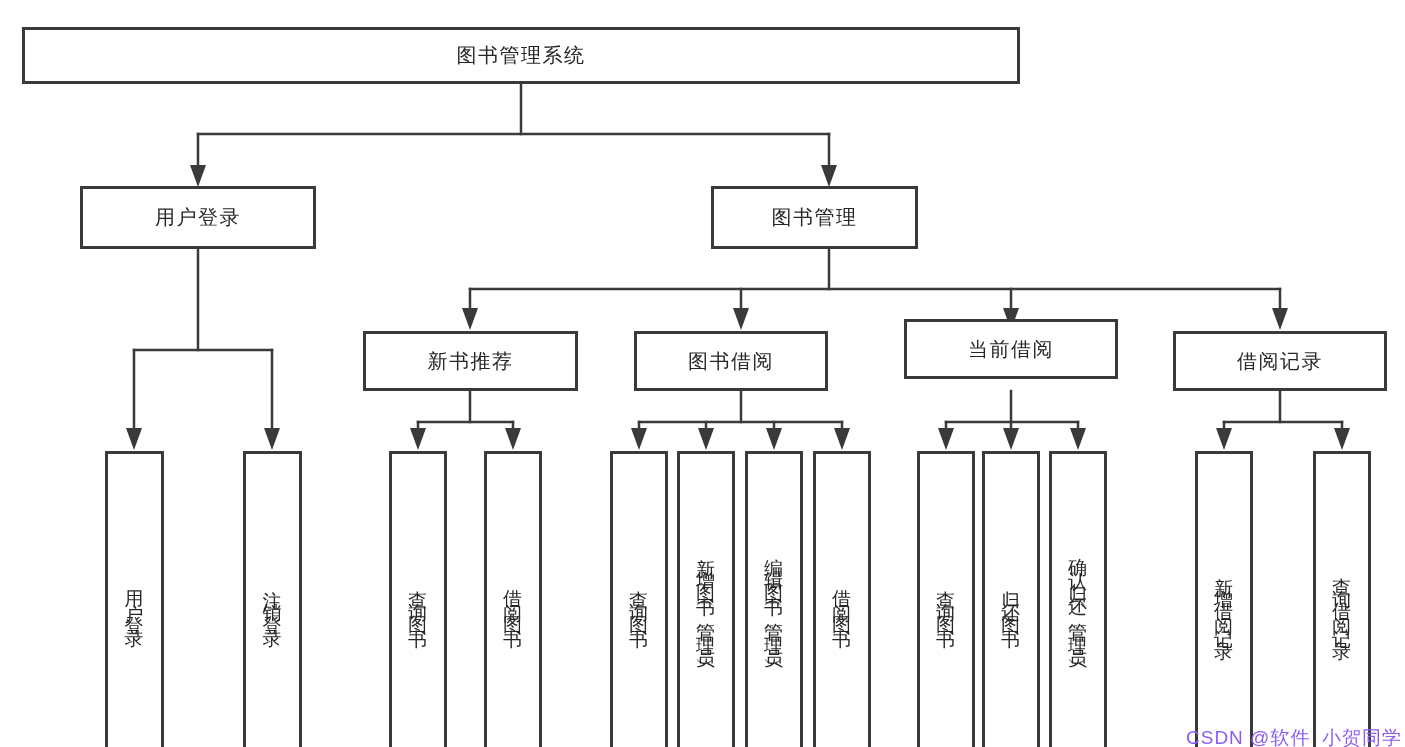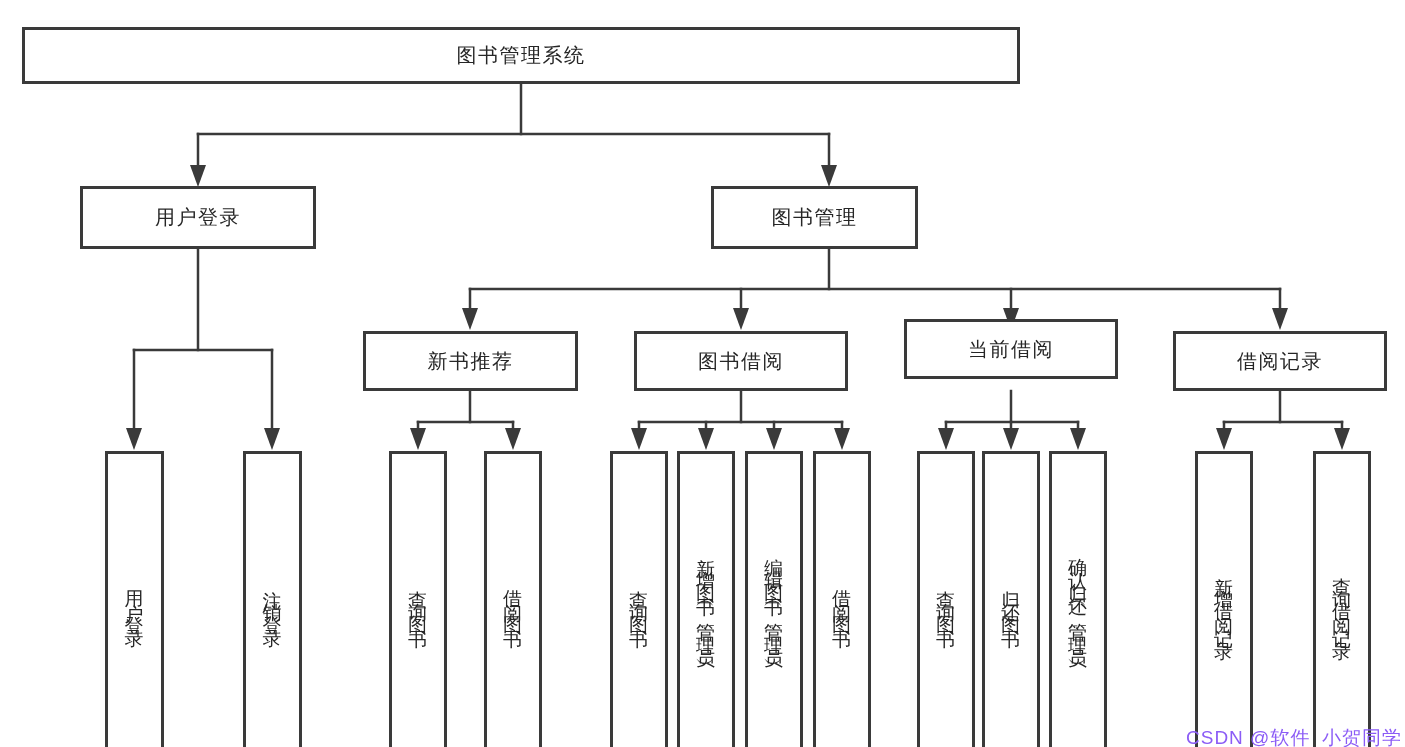--- a/index.html
+++ b/index.html
@@ -106,21 +106,21 @@
   <div class="box" style="left:80px;top:170px;width:236px;height:63px">
     <span class="hlabel">用户登录</span>
   </div>
   <div class="box" style="left:711px;top:170px;width:207px;height:63px">
     <span class="hlabel">图书管理</span>
   </div>
 
   <div class="box" style="left:363px;top:315px;width:215px;height:60px">
     <span class="hlabel">新书推荐</span>
   </div>
-  <div class="box" style="left:634px;top:315px;width:214px;height:60px">
+  <div class="box" style="left:634px;top:315px;width:194px;height:60px">
     <span class="hlabel">图书借阅</span>
   </div>
   <div class="box" style="left:904px;top:303px;width:214px;height:60px">
     <span class="hlabel">当前借阅</span>
   </div>
   <div class="box" style="left:1173px;top:315px;width:214px;height:60px">
     <span class="hlabel">借阅记录</span>
   </div>
 
   <div class="box leaf" style="left:105px;width:59px">

